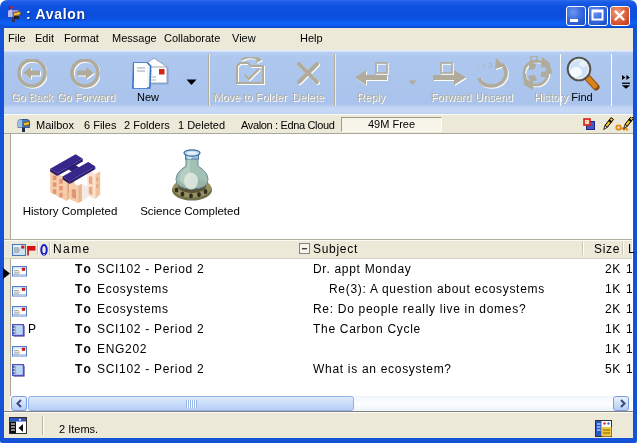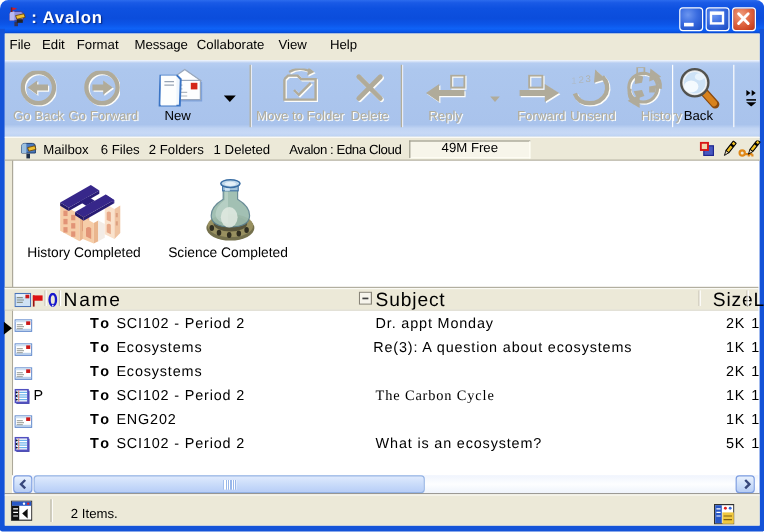--- a/index.html
+++ b/index.html
@@ -31,21 +31,21 @@
 
 #gutter{left:4px;top:134px;width:6px;height:277px;background:#ece9d8;}
 #gutterline{left:10px;top:134px;width:1px;height:262px;background:#aca899;}
 #whitearea{left:11px;top:134px;width:621px;height:105px;background:#fff;}
 .icon-label{font-size:11.5px;color:#000;top:205px;white-space:nowrap;transform:translateX(-50%);}
 
 #hdrline{left:4px;top:239px;width:628px;height:1px;background:#b2afa0;}
 #listhdr{left:4px;top:240px;width:628px;height:17px;background:#ece9d8;border-top:1px solid #fbfaf4;}
 #hdrbot{left:4px;top:258px;width:628px;height:1px;background:#d4d1c2;}
 .hsep{top:2px;width:1px;height:13px;background:#fff;box-shadow:-1px 0 0 #c9c6b6;}
-.hdrtext{top:2px;font-size:16px;letter-spacing:.7px;color:#000;white-space:nowrap;}
+.hdrtext{top:2px;font-size:12px;letter-spacing:.7px;color:#000;white-space:nowrap;}
 
 #rows{left:11px;top:259px;width:621px;height:137px;background:#fff;}
 .row{position:absolute;left:0;width:509px;height:20px;}
 .rtext{position:absolute;top:3px;font-size:12px;letter-spacing:.7px;color:#000;white-space:nowrap;}
 .rto{position:absolute;top:3px;left:64px;font-size:12px;font-weight:bold;letter-spacing:2px;color:#000;}
 .rsize{position:absolute;top:3px;width:100px;text-align:right;font-size:12px;letter-spacing:.7px;color:#000;}
 .ricon{position:absolute;left:1px;}
 
 #sbar{left:11px;top:396px;width:621px;height:15px;background:linear-gradient(180deg,#f0f4fd 0%,#fdfeff 50%,#eef3fb 100%);}
 .sbtn{top:0;width:16px;height:15px;border:1px solid #7b9ce0;border-radius:3px;box-sizing:border-box;
@@ -95,21 +95,21 @@
   <div id="rbord" class="abs"></div>
   <div id="botborder" class="abs"></div>
 
   <div id="menubar" class="abs"></div>
   <div class="abs menu-item" style="left:8px;">File</div>
   <div class="abs menu-item" style="left:35px;text-align:center;">Edit</div>
   <div class="abs menu-item" style="left:64px;">Format</div>
   <div class="abs menu-item" style="left:112px;">Message</div>
   <div class="abs menu-item" style="left:164px;">Collaborate</div>
   <div class="abs menu-item" style="left:232px;">View</div>
-  <div class="abs menu-item" style="left:251px;padding-left:24px;">Help</div>
+  <div class="abs menu-item" style="left:276px;padding-left:24px;">Help</div>
 
   <div id="toolbar" class="abs"></div>
 
   <svg class="abs" style="left:17px;top:59px;" width="30" height="30" viewBox="0 0 30 30">
     <g stroke="#fdfdfa" fill="#fdfdfa" transform="translate(1,1)">
       <circle cx="15" cy="14" r="13" fill="none" stroke-width="3.6"></circle>
       <polygon points="6,14 14,8 14,11.5 23,11.5 23,16.5 14,16.5 14,20" stroke="none"></polygon>
     </g>
     <g stroke="#b0ab9a" fill="#b0ab9a">
       <circle cx="15" cy="14" r="13" fill="none" stroke-width="3.6"></circle>
@@ -240,21 +240,21 @@
   </svg>
   <div class="abs tool-label" style="left:32px;">Go Back</div>
   <div class="abs tool-label" style="left:86px;">Go Forward</div>
   <div class="abs tool-label on" style="left:148px;">New</div>
   <div class="abs tool-label" style="left:250px;">Move to Folder</div>
   <div class="abs tool-label" style="left:308px;">Delete</div>
   <div class="abs tool-label" style="left:371px;">Reply</div>
   <div class="abs tool-label" style="left:451px;">Forward</div>
   <div class="abs tool-label" style="left:494px;">Unsend</div>
   <div class="abs tool-label" style="left:551px;">History</div>
-  <div class="abs tool-label on" style="left:582px;">Back</div>
+  <div class="abs tool-label on" style="left:582px;">Find</div>
   <div class="abs tsep" style="left:208px;"></div>
   <div class="abs tsep" style="left:334px;"></div>
   <div class="abs tsepw" style="left:560px;"></div>
   <div class="abs tsepw" style="left:611px;"></div>
 
   <div id="statusrow" class="abs">
     <svg class="abs" style="left:12px;top:2px;" width="16" height="16" viewBox="0 0 16 16">
       <rect x="6" y="11" width="3" height="4" fill="#203048"></rect>
       <path d="M2,5 Q2,2.5 4.5,2.5 L11,2.5 Q13.5,2.5 13.5,5 L13.5,10.5 L2,10.5 Z" fill="#4a7ac0" stroke="#1c3c6c" stroke-width="0.8"></path>
       <path d="M2,5 Q2,2.5 4.5,2.5 L6,2.5 L6,10.5 L2,10.5 Z" fill="#9cc0e0"></path>
@@ -423,38 +423,39 @@
           <rect x="1" y="8" width="13" height="1.6" fill="#b8cfec"></rect>
           <rect x="9.8" y="1.8" width="3.4" height="3" fill="#cc1818"></rect>
           <g stroke="#a8aca8" stroke-width="1">
             <line x1="2" y1="4.5" x2="7" y2="4.5"></line>
             <line x1="2" y1="6.2" x2="8" y2="6.2"></line>
             <line x1="2" y1="7.9" x2="7" y2="7.9"></line>
           </g>
         </svg>
       <span class="rto">To</span>
         <span class="rtext" style="left:86px;">Ecosystems</span>
-      <span class="rtext" style="left:300px;text-align:center;">Re(3): A question about ecosystems</span>
+      <span class="rtext" style="left:318px;text-align:center;">Re(3): A question about ecosystems</span>
       <span class="rsize" style="left:510px;">1K</span>
         <span class="rtext" style="left:615px;">1</span>
     </div>
     <div class="row" style="top:40px;">
       <svg class="ricon" style="top:7px;" width="15" height="11" viewBox="0 0 15 11">
           <rect x="0.5" y="0.5" width="14" height="9.5" fill="#fff" stroke="#5580c8"></rect>
           <rect x="1" y="1" width="13" height="1.6" fill="#cfe2f4"></rect>
           <rect x="1" y="8" width="13" height="1.6" fill="#b8cfec"></rect>
           <rect x="9.8" y="1.8" width="3.4" height="3" fill="#cc1818"></rect>
           <g stroke="#a8aca8" stroke-width="1">
             <line x1="2" y1="4.5" x2="7" y2="4.5"></line>
             <line x1="2" y1="6.2" x2="8" y2="6.2"></line>
             <line x1="2" y1="7.9" x2="7" y2="7.9"></line>
           </g>
         </svg>
       <span class="rto">To</span>
         <span class="rtext" style="left:86px;">Ecosystems</span>
+      <span class="rtext" style="left:302px;">Re: Do people really live in domes?</span>
       <span class="rsize" style="left:510px;">2K</span>
         <span class="rtext" style="left:615px;">1</span>
     </div>
     <div class="row" style="top:60px;">
       <svg class="ricon" style="top:5px;" width="13" height="13" viewBox="0 0 13 13">
           <rect x="1.6" y="1.6" width="11" height="11" fill="#4444aa"></rect>
           <rect x="0.7" y="0.7" width="10.6" height="10.6" fill="#fff" stroke="#5050c0" stroke-width="1.4"></rect>
           <g stroke="#6cb4ec" stroke-width="1">
             <line x1="2" y1="3" x2="10.5" y2="3"></line>
             <line x1="2" y1="5" x2="10.5" y2="5"></line>
@@ -464,21 +465,21 @@
           <line x1="3.6" y1="1.5" x2="3.6" y2="10.5" stroke="#e88878" stroke-width="0.9"></line>
           <g fill="#101010">
             <circle cx="1.8" cy="3" r="0.8"></circle>
             <circle cx="1.8" cy="6" r="0.8"></circle>
             <circle cx="1.8" cy="9" r="0.8"></circle>
           </g>
         </svg>
       <span class="rtext" style="left:17px;">P</span>
       <span class="rto">To</span>
         <span class="rtext" style="left:86px;">SCI102 - Period 2</span>
-      <span class="rtext" style="left:302px;font-family:Liberation Serif, serif;">The Carbon Cycle</span>
+      <span class="rtext" style="left:302px;">The Carbon Cycle</span>
       <span class="rsize" style="left:510px;">1K</span>
         <span class="rtext" style="left:615px;">1</span>
     </div>
     <div class="row" style="top:80px;">
       <svg class="ricon" style="top:7px;" width="15" height="11" viewBox="0 0 15 11">
           <rect x="0.5" y="0.5" width="14" height="9.5" fill="#fff" stroke="#5580c8"></rect>
           <rect x="1" y="1" width="13" height="1.6" fill="#cfe2f4"></rect>
           <rect x="1" y="8" width="13" height="1.6" fill="#b8cfec"></rect>
           <rect x="9.8" y="1.8" width="3.4" height="3" fill="#cc1818"></rect>
           <g stroke="#a8aca8" stroke-width="1">

